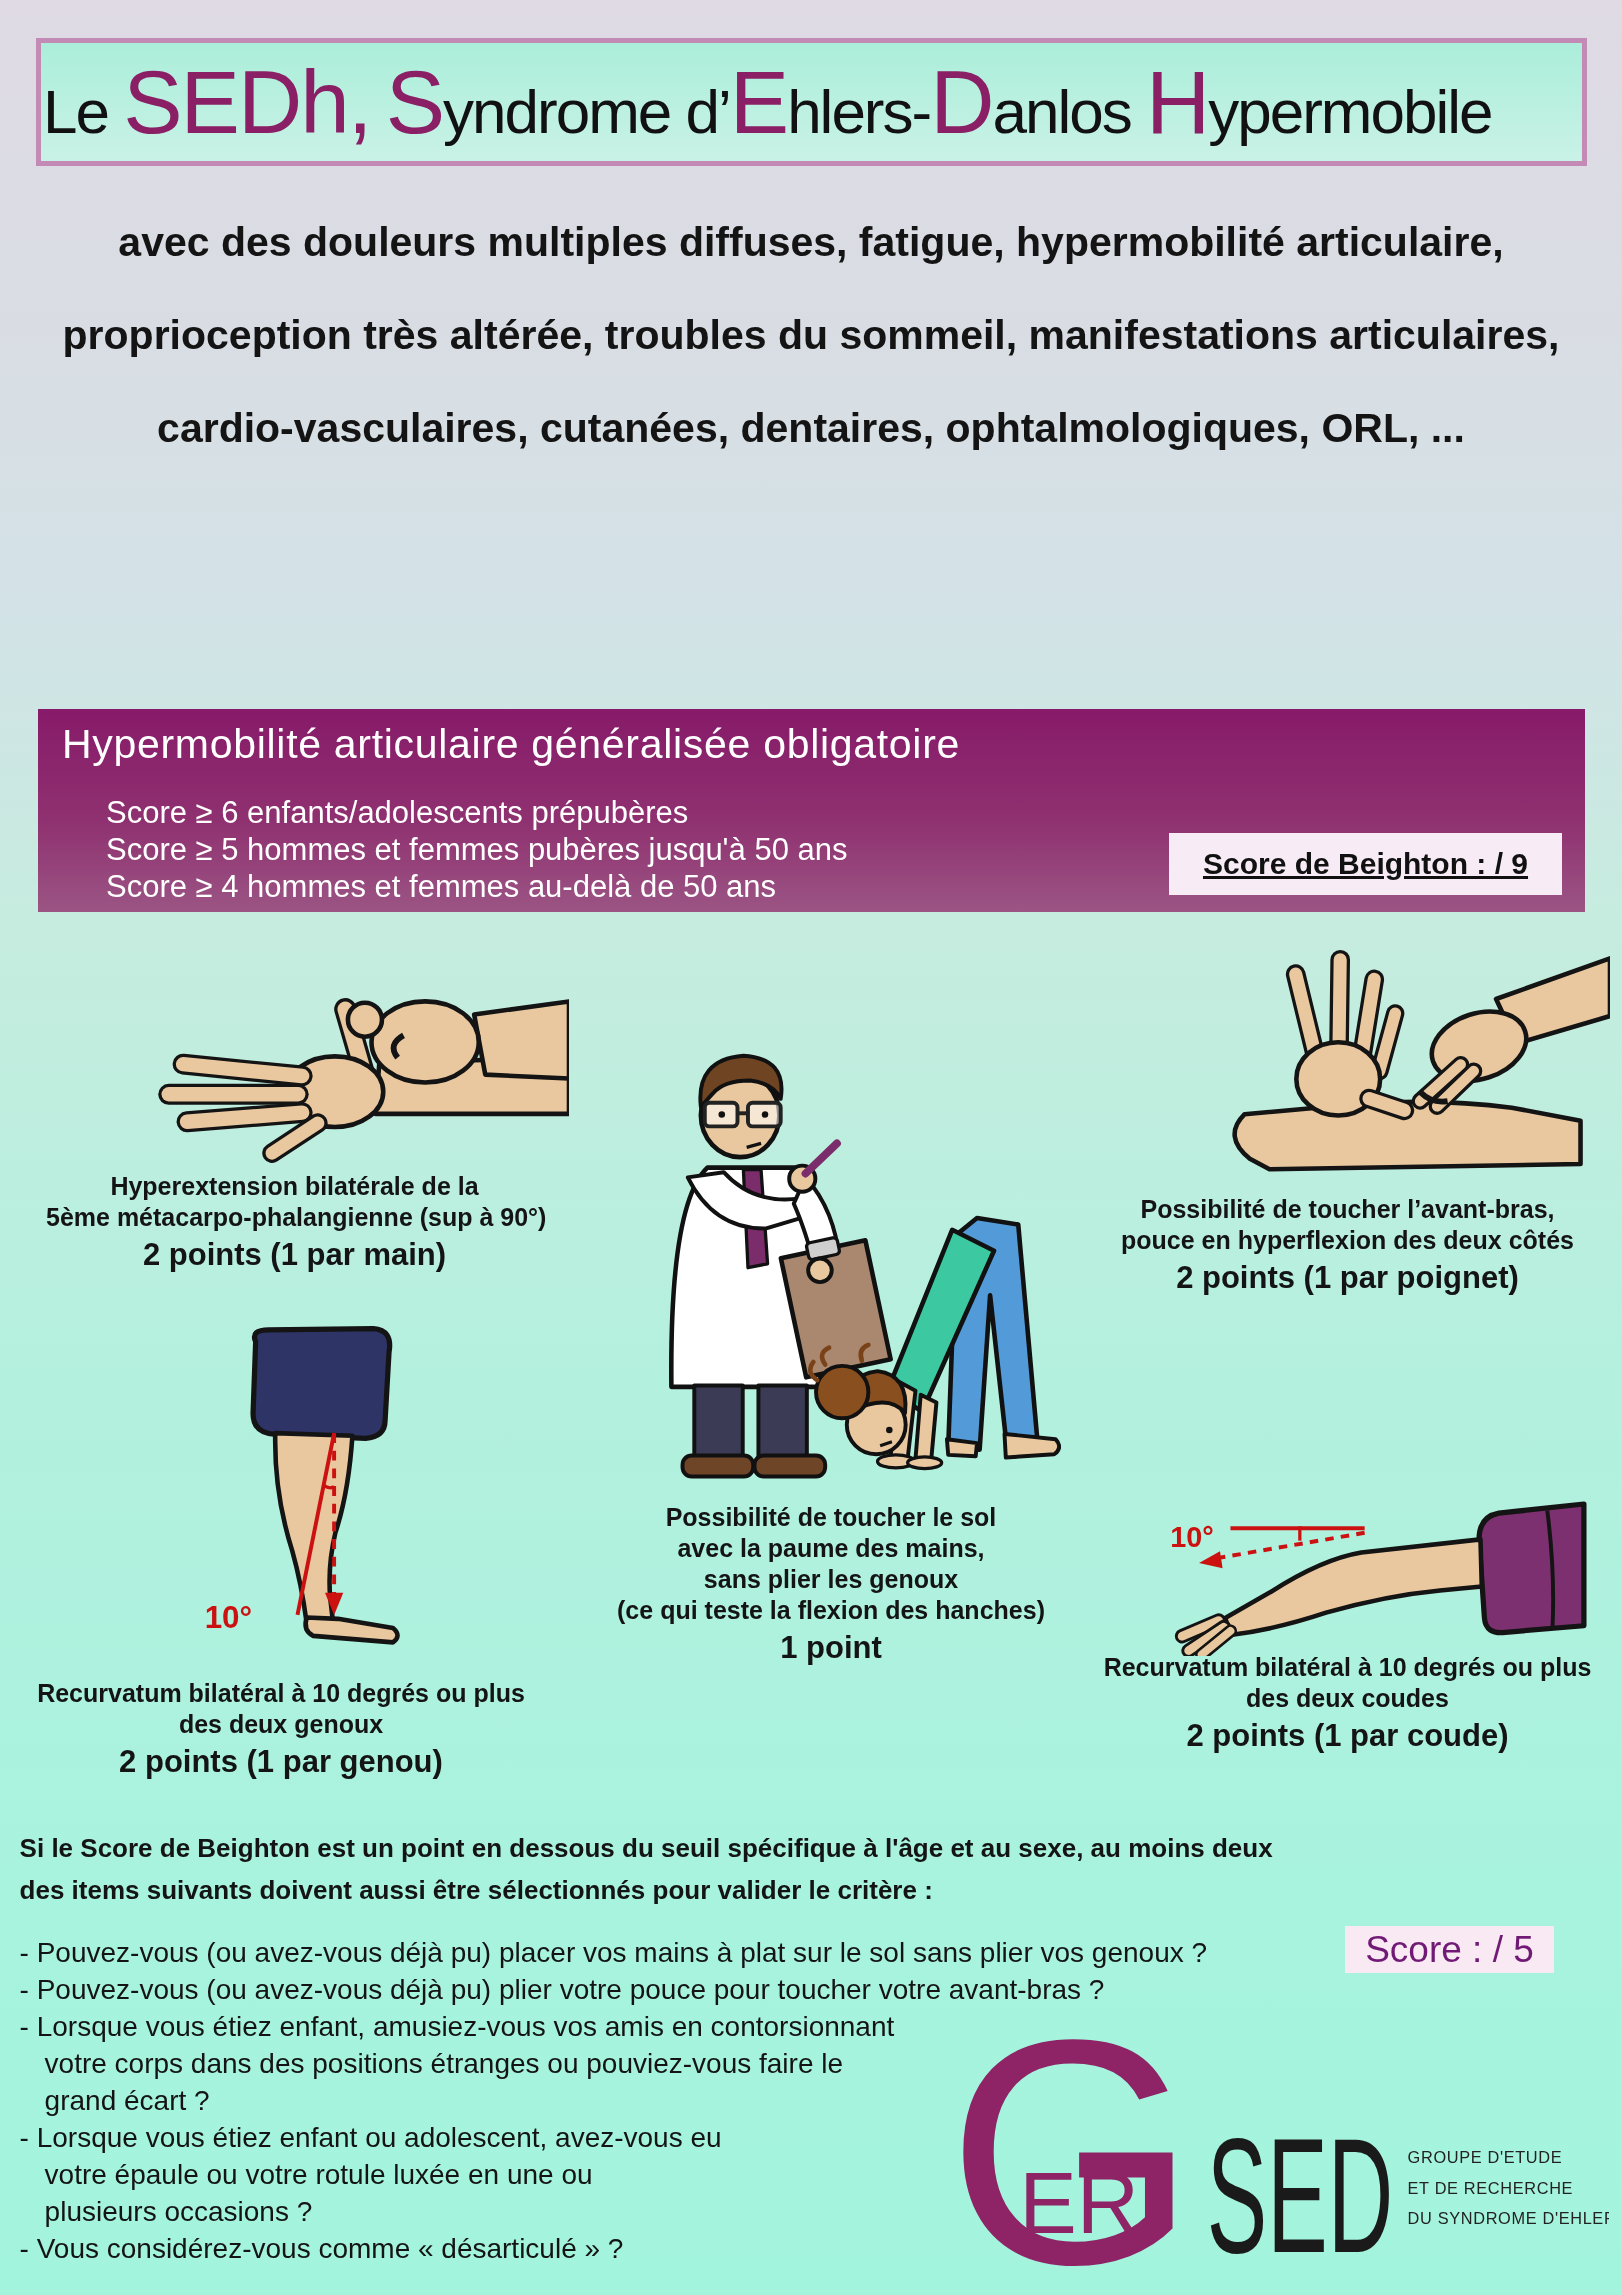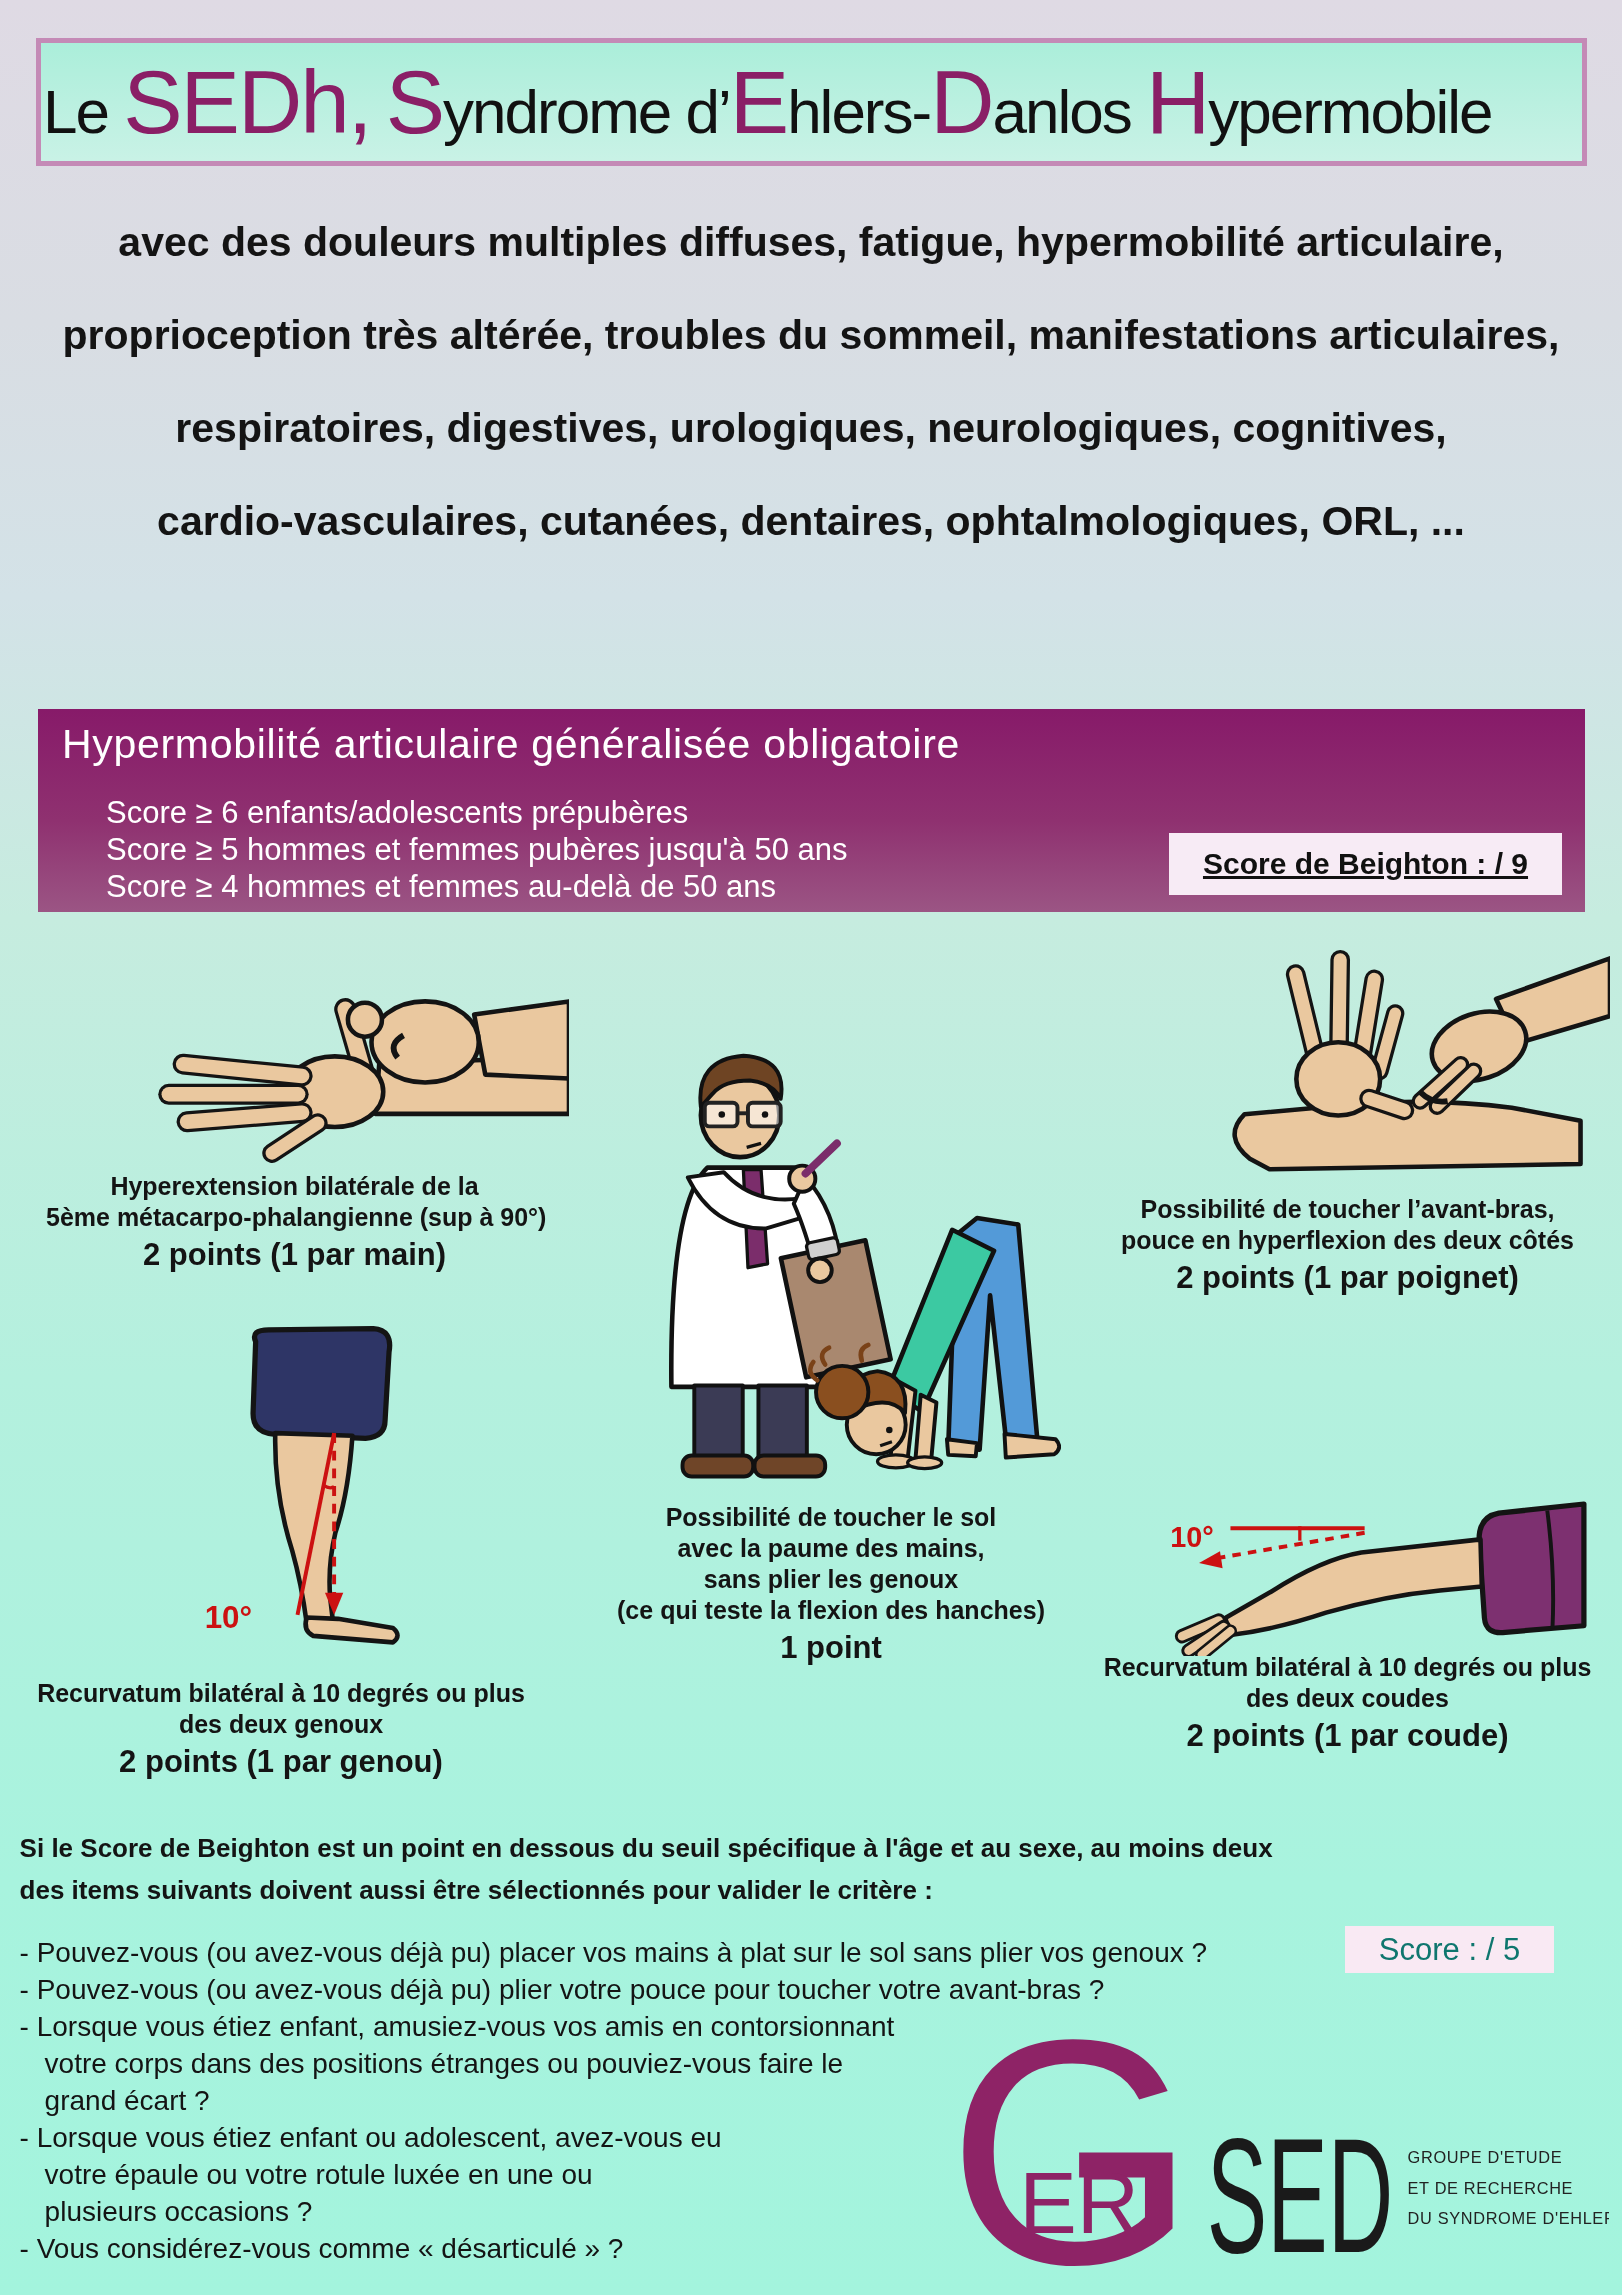--- a/index.html
+++ b/index.html
@@ -40,37 +40,36 @@
   
   .bottom-intro{position:absolute;left:19.6px;top:1827px;width:1584px;font-weight:bold;}
   .bottom-intro div{font-size:26px;line-height:42px;white-space:nowrap;}
   .quiz{position:absolute;left:19.6px;top:1934px;width:982px;font-weight:400;}
   .quiz div{font-size:28px;line-height:37px;white-space:nowrap;}
   .quiz div.cont{padding-left:25px;}
   .score-box{
     position:absolute;left:1345px;top:1926px;width:209px;height:47px;background:#f9e9f3;
     display:flex;align-items:center;justify-content:center;
   }
-  .score-box span{font-size:31px;color:#0f766e;white-space:nowrap;}
+  .score-box span{font-size:37px;color:#701a75;white-space:nowrap;}
   
   .logo{position:absolute;left:942px;top:2022px;width:667px;height:262px;}
 </style>
 </head>
 <body>
 
 <div id="poster">
 
   <div class="title-box">
     <div class="title-line"><span>Le </span><span class="big">SEDh,</span><span> </span><span class="big">S</span><span>yndrome d’</span><span class="big">E</span><span>hlers-</span><span class="big">D</span><span>anlos </span><span class="big">H</span><span>ypermobile</span></div>
   </div>
 
   <div class="intro">
     <div>avec des douleurs multiples diffuses, fatigue, hypermobilité articulaire,</div>
     <div>proprioception très altérée, troubles du sommeil, manifestations articulaires,</div>
-    <div>respiratoires, digestives, urologiques, neurologiques, cognitives,</div>
     <div>cardio-vasculaires, cutanées, dentaires, ophtalmologiques, ORL, ...</div>
   </div>
 
   <div class="banner">
     <h2>Hypermobilité articulaire généralisée obligatoire</h2>
     <div class="criteria">
       <div>Score ≥ 6 enfants/adolescents prépubères</div>
       <div>Score ≥ 5 hommes et femmes pubères jusqu'à 50 ans</div>
       <div>Score ≥ 4 hommes et femmes au-delà de 50 ans</div>
     </div>

